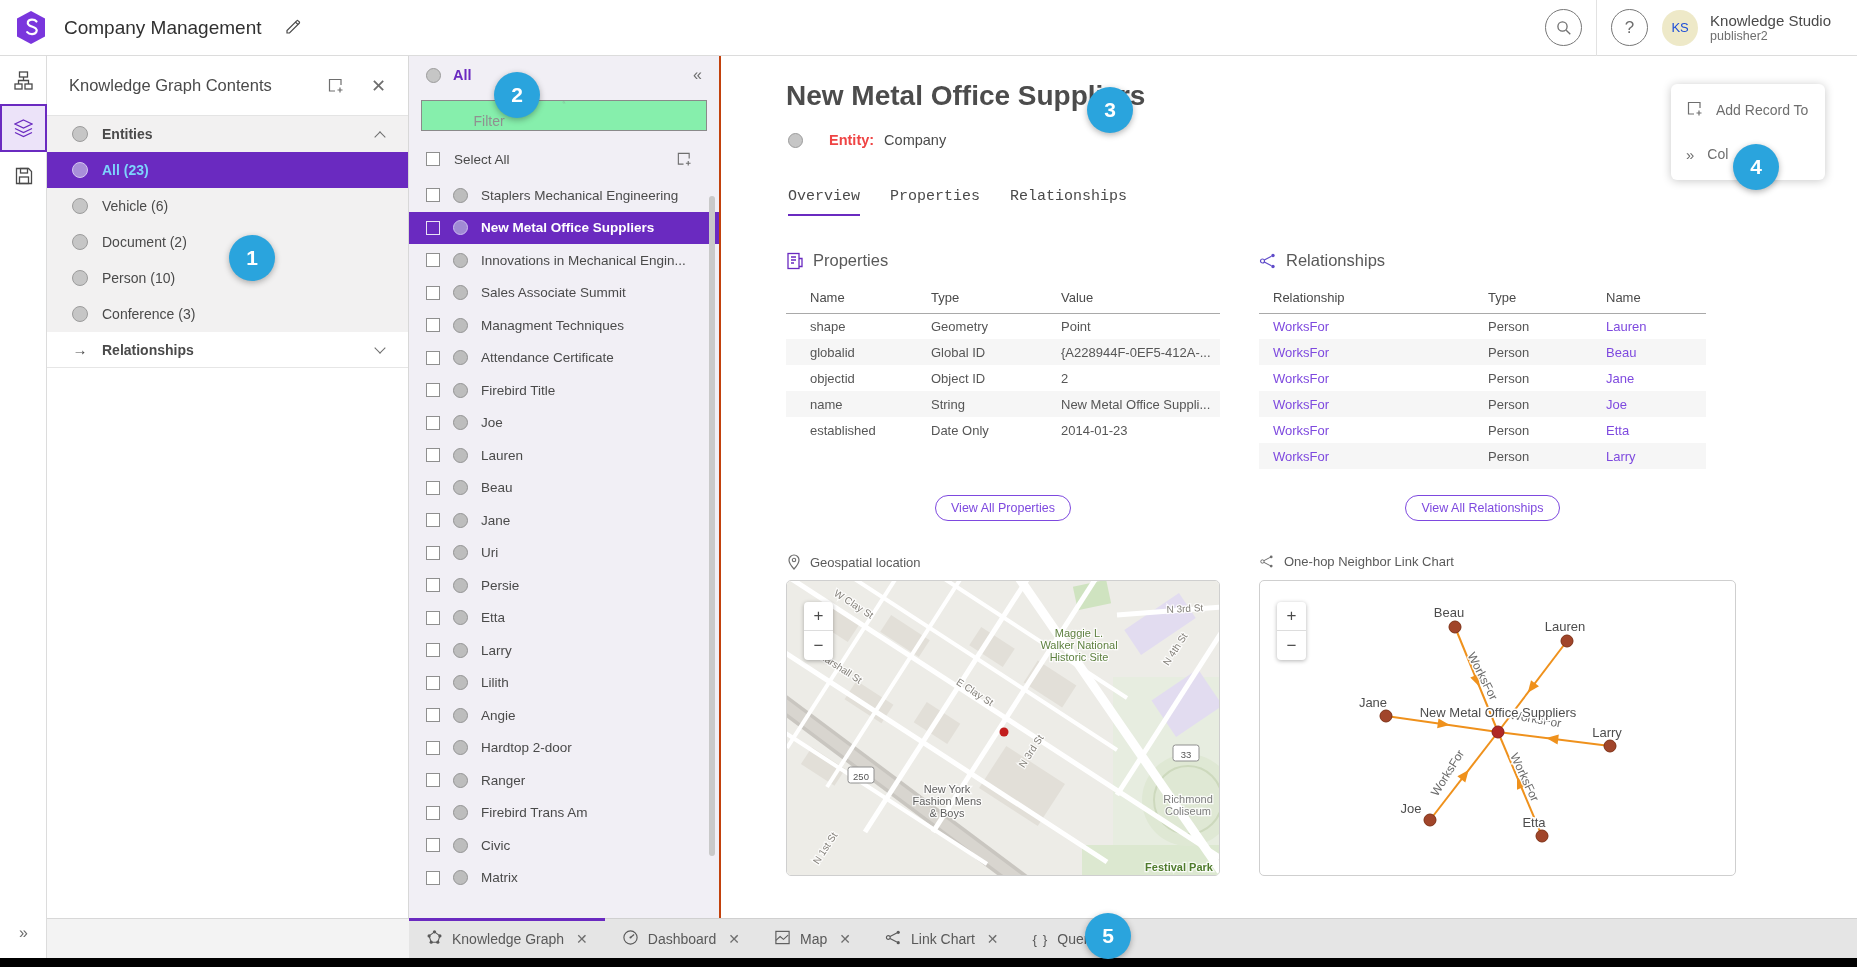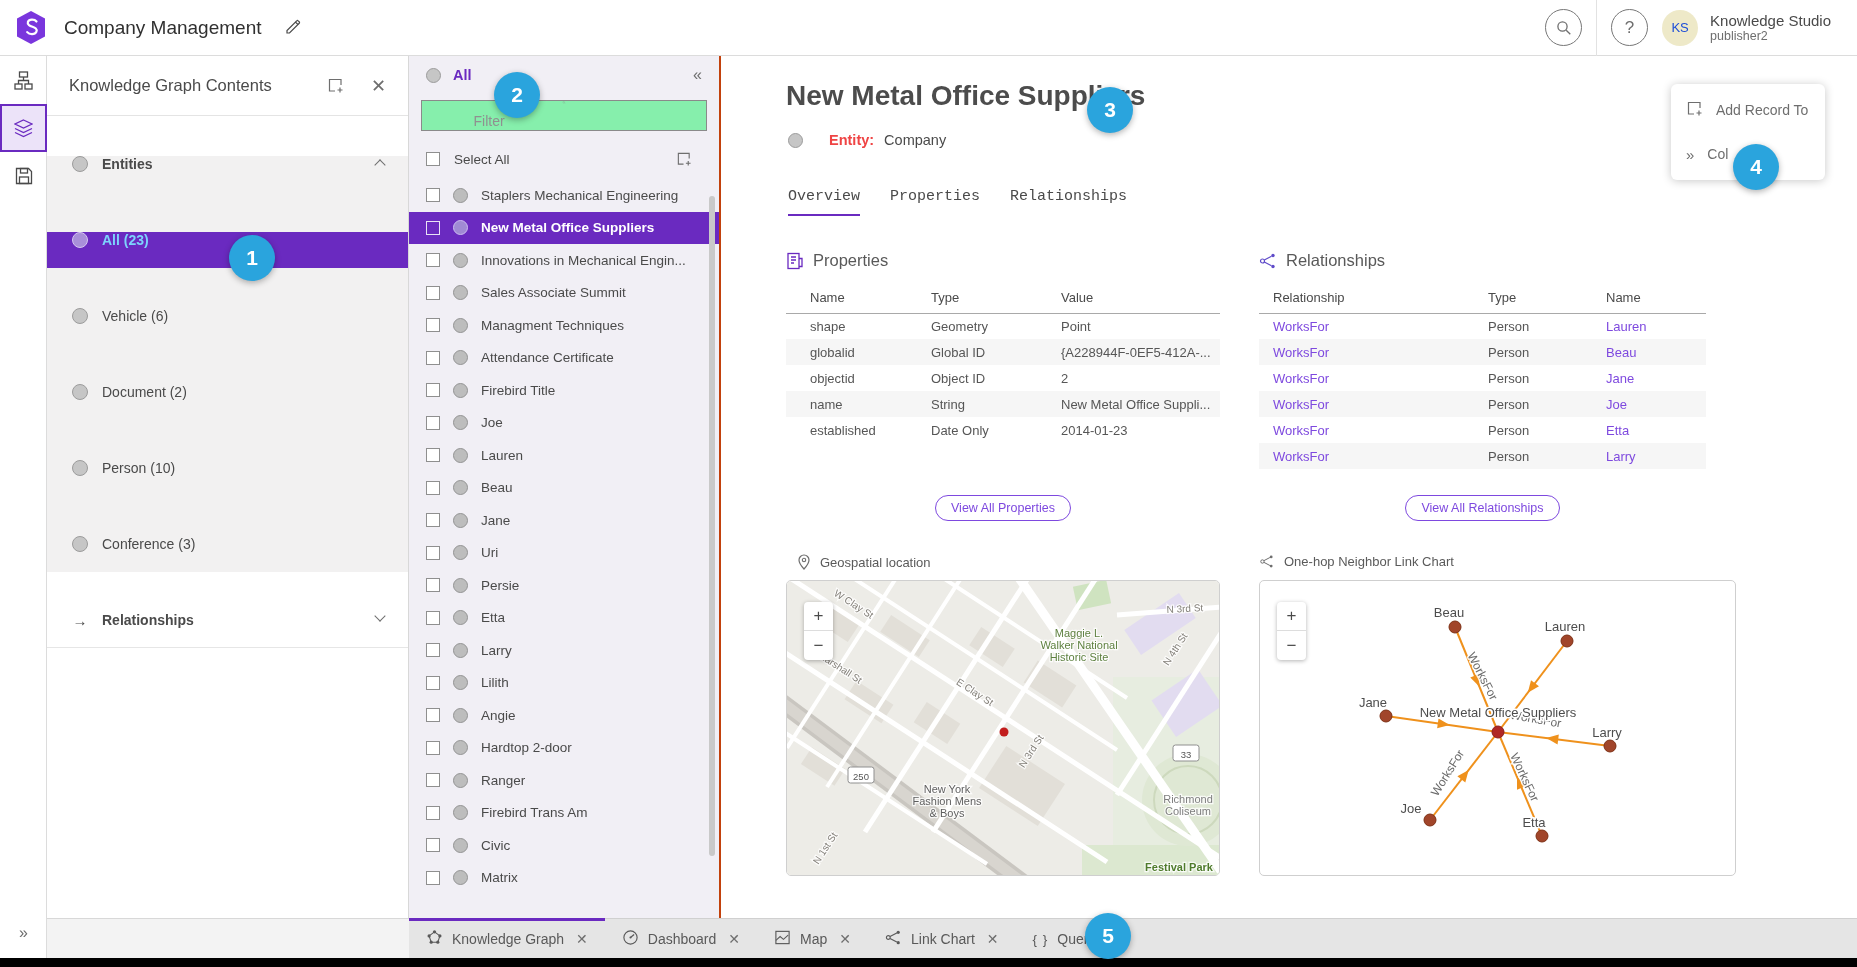--- a/index.html
+++ b/index.html
@@ -35,21 +35,21 @@
                color:#6e6e6e;font-size:16px;cursor:pointer;}
 
   
   .kgc{position:absolute;left:47px;top:56px;width:362px;bottom:49px;background:#fff;
        border-right:1px solid #d8d8d8;z-index:5;}
   .kgc-head{height:60px;display:flex;align-items:center;padding:0 22px;border-bottom:1px solid #e4e4e4;}
   .kgc-title{font-size:16.5px;color:#4a4a4a;}
   .kgc-head .spacer{flex:1;}
   .icon-plain{color:#6e6e6e;cursor:pointer;display:flex;align-items:center;}
   .kgc-section{background:#f2f1f1;}
-  .kgc-row{height:36px;display:flex;align-items:flex-start;padding:0 24px 0 25px;cursor:pointer;margin-top:40px;}
+  .kgc-row{height:36px;display:flex;align-items:center;padding:0 24px 0 25px;cursor:pointer;}
   .dot{width:16px;height:16px;border-radius:50%;background:#c6c6c6;border:1px solid #9c9c9c;flex:0 0 auto;}
   .kgc-row .lbl{margin-left:14px;font-size:14px;color:#4a4a4a;}
   .kgc-row.selected{background:#6a2ac0;}
   .kgc-row.selected .lbl{color:#7dd3fc;font-weight:bold;}
   .kgc-row.selected .dot{background:#a98fd9;border-color:#d5c6f1;}
   .chev{width:8px;height:8px;border-right:1.6px solid #6e6e6e;border-bottom:1.6px solid #6e6e6e;margin-left:auto;}
   .chev.up{transform:rotate(-135deg);margin-top:5px;}
   .chev.down{transform:rotate(45deg);margin-bottom:4px;}
   .arrow-glyph{font-size:15px;color:#4a4a4a;width:16px;text-align:center;}
   .kgc-rel{border-bottom:1px solid #e6e6e6;}
@@ -99,21 +99,21 @@
   .card td{height:26px;overflow:hidden;white-space:nowrap;}
   .card tbody tr:nth-child(even){background:#f6f6f6;}
   .props-card th:first-child,.props-card td:first-child{padding-left:24px;}
   .rels-card th:first-child,.rels-card td:first-child{padding-left:14px;}
   .tlink{color:#7e49df;cursor:pointer;}
   .card-btn{position:absolute;top:244px;left:0;width:100%;text-align:center;}
   .pill{border:1px solid #7e49df;color:#7e49df;background:#fff;border-radius:14px;
         font-size:12.5px;padding:5px 15px;cursor:pointer;font-family:"Liberation Sans",sans-serif;}
 
   .sec-label{position:absolute;top:498px;display:flex;align-items:center;gap:9px;font-size:13px;color:#5a5a5a;}
-  .map-label{left:76px;align-items:flex-end;} .link-label{left:538px;}
+  .map-label{left:66px;align-items:flex-end;} .link-label{left:538px;}
   .viz-card{position:absolute;top:524px;height:296px;border:1px solid #cfcfcf;border-radius:5px;
             overflow:hidden;background:#fff;}
   .map-card{left:65px;width:434px;} .link-card{left:538px;width:477px;}
   .zoom-ctl{position:absolute;left:17px;top:21px;width:29px;border-radius:4px;background:#fff;
             box-shadow:0 1px 4px rgba(0,0,0,.3);z-index:3;}
   .zoom-btn{width:29px;height:29px;display:flex;align-items:center;justify-content:center;
             font-size:17px;color:#4a4a4a;cursor:pointer;}
   .zoom-btn:first-child{border-bottom:1px solid #ddd;}
 
   

